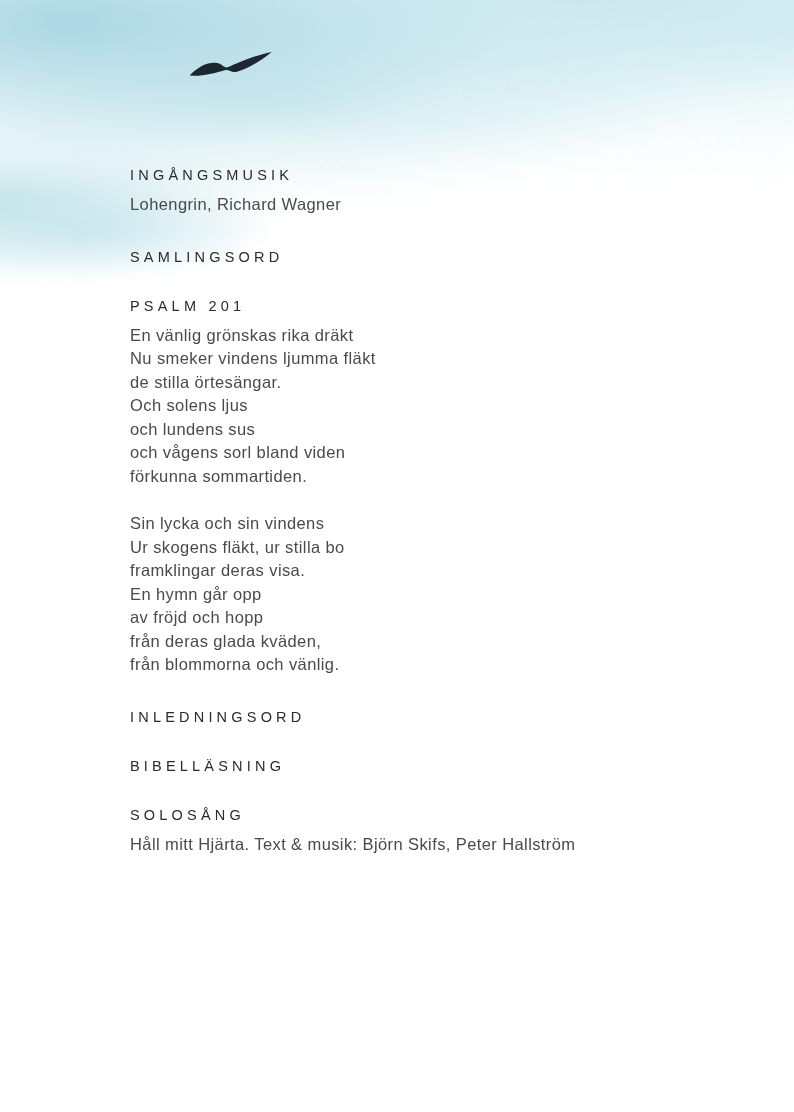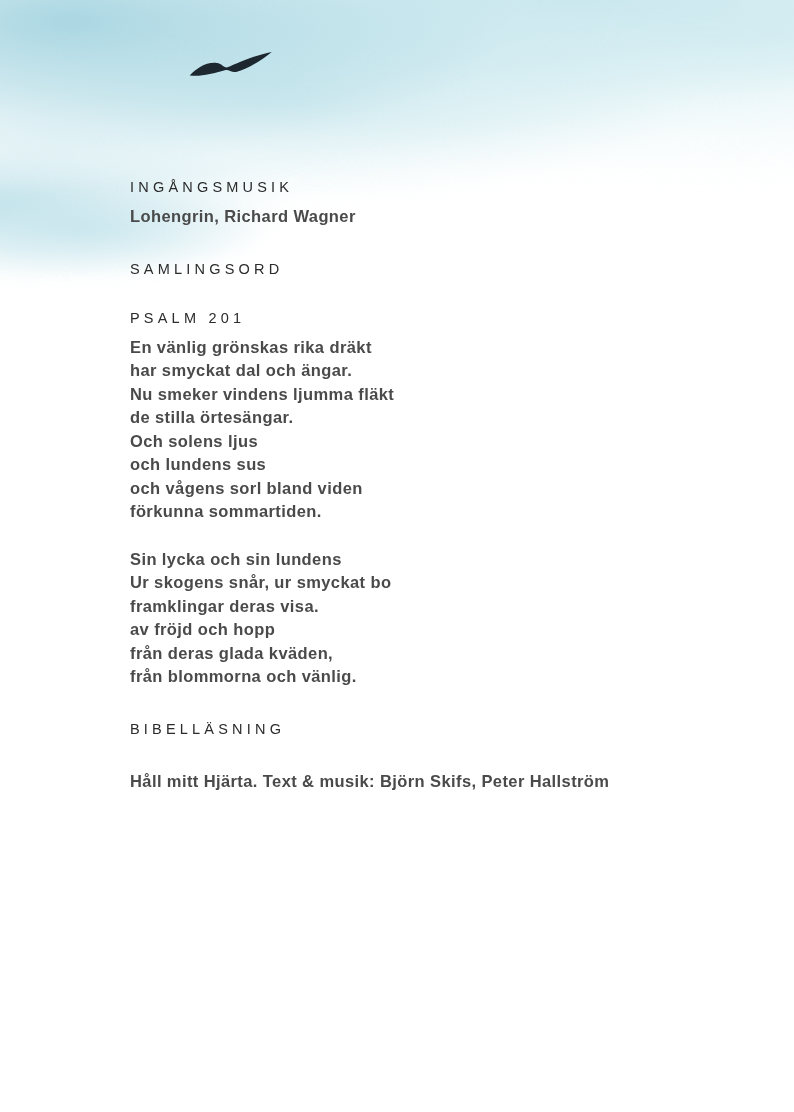--- a/index.html
+++ b/index.html
@@ -53,35 +53,34 @@
     width: 88px;
     height: 30px;
   }
 
   
   .program {
     position: absolute;
     left: 130px;
     top: 167px;
     width: 560px;
-    margin-top: 12px;
   }
   .section { margin-bottom: 32px; }
   .section-heading {
     font-size: 14.5px;
     font-weight: 500;
     letter-spacing: 4.2px;
     color: #2b2b2b;
     line-height: 17px;
     margin-bottom: 9px;
   }
   .section-lines { }
   .line {
     font-size: 16.5px;
-    font-weight: 700;
+    font-weight: 400;
     letter-spacing: 0.4px;
     color: #4a4a4a;
     line-height: 23.5px;
     white-space: pre;
   }
   .line-spacer { height: 24px; }
 </style>
 </head>
 <body>
 
@@ -110,43 +109,48 @@
 
   <section class="section">
     <div class="section-heading">SAMLINGSORD</div>
 
   </section>
 
   <section class="section">
     <div class="section-heading">PSALM 201</div>
     <div class="section-lines">
           <div class="line">En vänlig grönskas rika dräkt</div>
-          <div class="line">har smyckat dal och ängar.</div>
           <div class="line">Nu smeker vindens ljumma fläkt</div>
           <div class="line">de stilla örtesängar.</div>
           <div class="line">Och solens ljus</div>
           <div class="line">och lundens sus</div>
           <div class="line">och vågens sorl bland viden</div>
           <div class="line">förkunna sommartiden.</div>
           <div class="line-spacer"></div>
-          <div class="line">Sin lycka och sin lundens</div>
-          <div class="line">Ur skogens snår, ur smyckat bo</div>
+          <div class="line">Sin lycka och sin vindens</div>
+          <div class="line">Ur skogens fläkt, ur stilla bo</div>
           <div class="line">framklingar deras visa.</div>
+          <div class="line">En hymn går opp</div>
           <div class="line">av fröjd och hopp</div>
           <div class="line">från deras glada kväden,</div>
           <div class="line">från blommorna och vänlig.</div>
         </div>
   </section>
 
 
+  <section class="section">
+    <div class="section-heading">INLEDNINGSORD</div>
+
+  </section>
 
   <section class="section">
     <div class="section-heading">BIBELLÄSNING</div>
 
   </section>
 
   <section class="section">
+    <div class="section-heading">SOLOSÅNG</div>
     <div class="section-lines">
           <div class="line">Håll mitt Hjärta. Text &amp; musik: Björn Skifs, Peter Hallström</div>
         </div>
   </section>
 </div>
 </main>
 
 </body></html>

